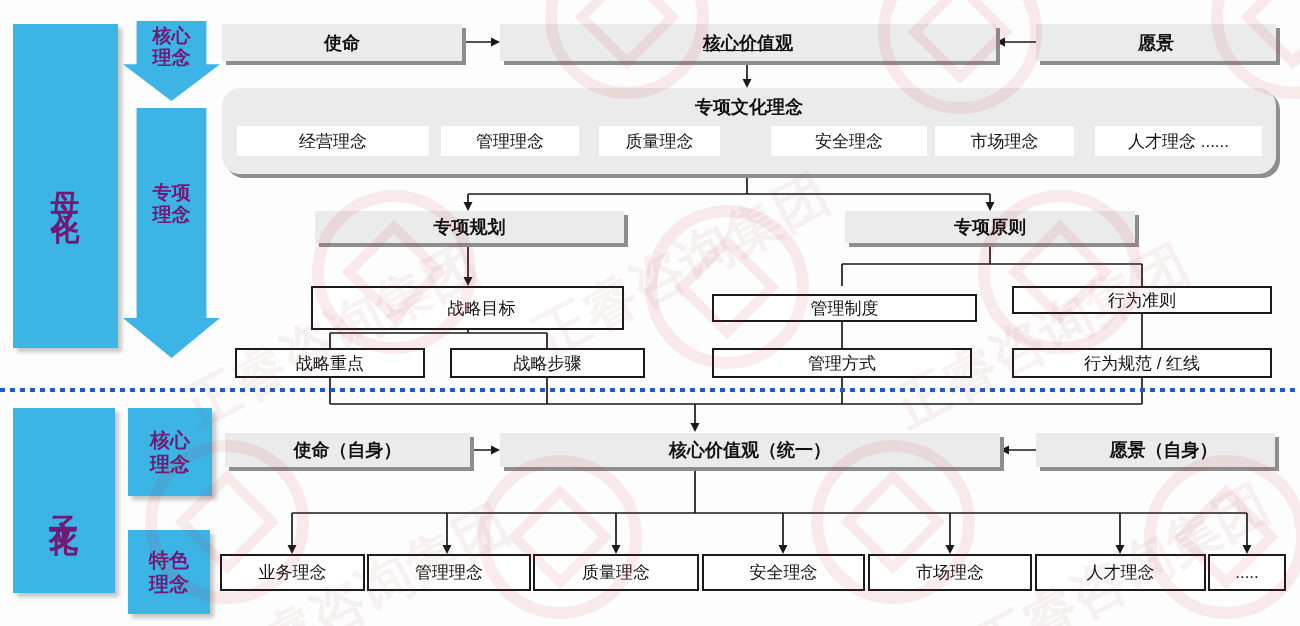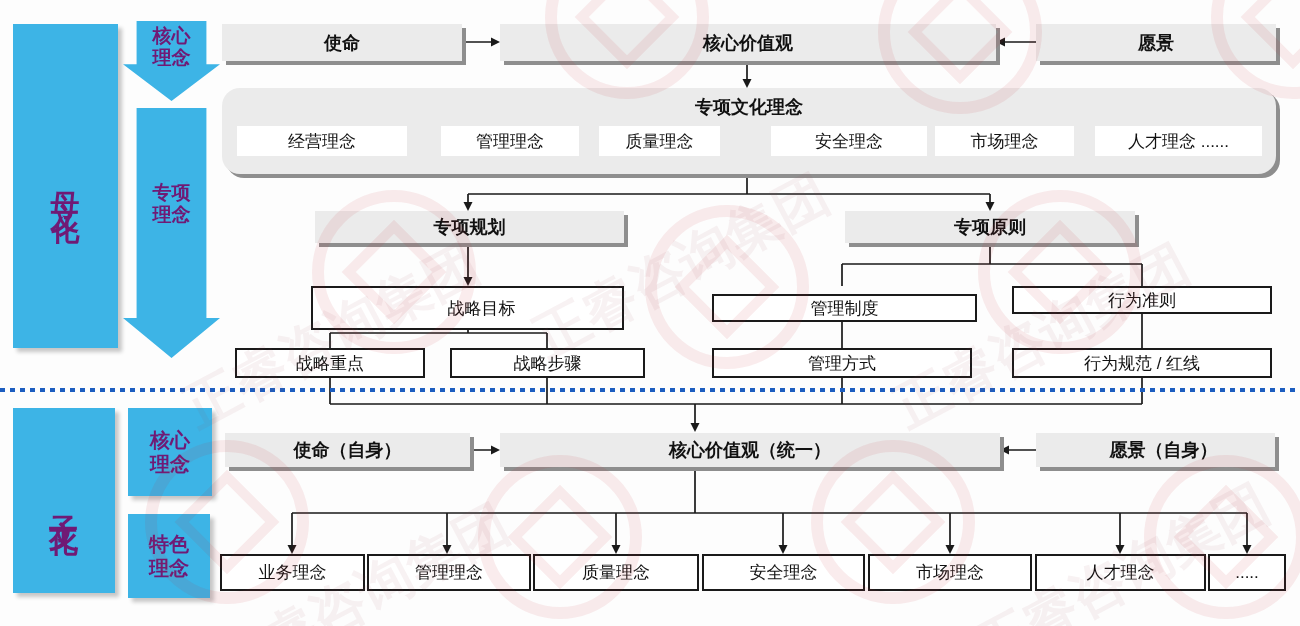--- a/index.html
+++ b/index.html
@@ -82,31 +82,31 @@
   <div class="abs blue blue-arrow" style="left:123px;top:21px;width:97px;height:80px;">
     <div class="arrow-label" style="margin-top:4px;">核心理念</div>
   </div>
   <div class="abs blue blue-arrow-long" style="left:123px;top:108px;width:97px;height:250px;">
     <div class="arrow-label" style="margin-top:74px;">专项理念</div>
   </div>
 
   <div class="abs cell gbox" style="left:222px;top:24px;width:240px;height:37px;">
     <span>使命</span>
   </div>
-  <div class="abs cell gbox" style="left:500px;top:24px;width:496px;height:37px;">
+  <div class="abs cell gbox" style="left:500px;top:24px;width:496px;height:37px;text-decoration:underline;">
     <span>核心价值观</span>
   </div>
   <div class="abs cell gbox" style="left:1036px;top:24px;width:240px;height:37px;">
     <span>愿景</span>
   </div>
 
   <div class="abs gbox" style="left:222px;top:88px;width:1054px;height:86px;border-radius:18px;">
     <div class="container-title">专项文化理念</div>
   </div>
-  <div class="abs cell wflat" style="left:237px;top:126px;width:170px;height:30px;">经营理念</div>
+  <div class="abs cell wflat" style="left:237px;top:126px;width:192px;height:30px;">经营理念</div>
   <div class="abs cell wflat" style="left:441px;top:126px;width:138px;height:30px;">管理理念</div>
   <div class="abs cell wflat" style="left:599px;top:126px;width:121px;height:30px;">质量理念</div>
   <div class="abs cell wflat" style="left:771px;top:126px;width:156px;height:30px;">安全理念</div>
   <div class="abs cell wflat" style="left:935px;top:126px;width:139px;height:30px;">市场理念</div>
   <div class="abs cell wflat" style="left:1095px;top:126px;width:167px;height:30px;">人才理念  ......</div>
 
   <div class="abs cell gbox" style="left:315px;top:211px;width:309px;height:32px;">
     <span>专项规划</span>
   </div>
   <div class="abs cell obox" style="left:311px;top:286px;width:313px;height:44px;padding-left:28px;">战略目标</div>
@@ -122,21 +122,21 @@
   <div class="abs cell obox" style="left:1012px;top:348px;width:260px;height:30px;">行为规范 / 红线</div>
 
   <div class="abs divider" style="left:0;top:388px;width:1300px;height:4px;"></div>
 
   <div class="abs cell blue" style="left:13px;top:408px;width:102px;height:185px;">
     <div class="vtext" style="letter-spacing:6px;">子文化</div>
   </div>
   <div class="abs cell blue" style="left:128px;top:408px;width:84px;height:88px;">
     <div class="twoLine">核心理念</div>
   </div>
-  <div class="abs cell blue" style="left:128px;top:514px;width:82px;height:84px;">
+  <div class="abs cell blue" style="left:128px;top:530px;width:82px;height:84px;">
     <div class="twoLine">特色理念</div>
   </div>
 
   <div class="abs cell gbox" style="left:225px;top:433px;width:245px;height:34px;">
     <span>使命（自身）</span>
   </div>
   <div class="abs cell gbox" style="left:500px;top:433px;width:500px;height:34px;">
     <span>核心价值观（统一）</span>
   </div>
   <div class="abs cell gbox" style="left:1036px;top:433px;width:239px;height:34px;padding-left:16px;">

